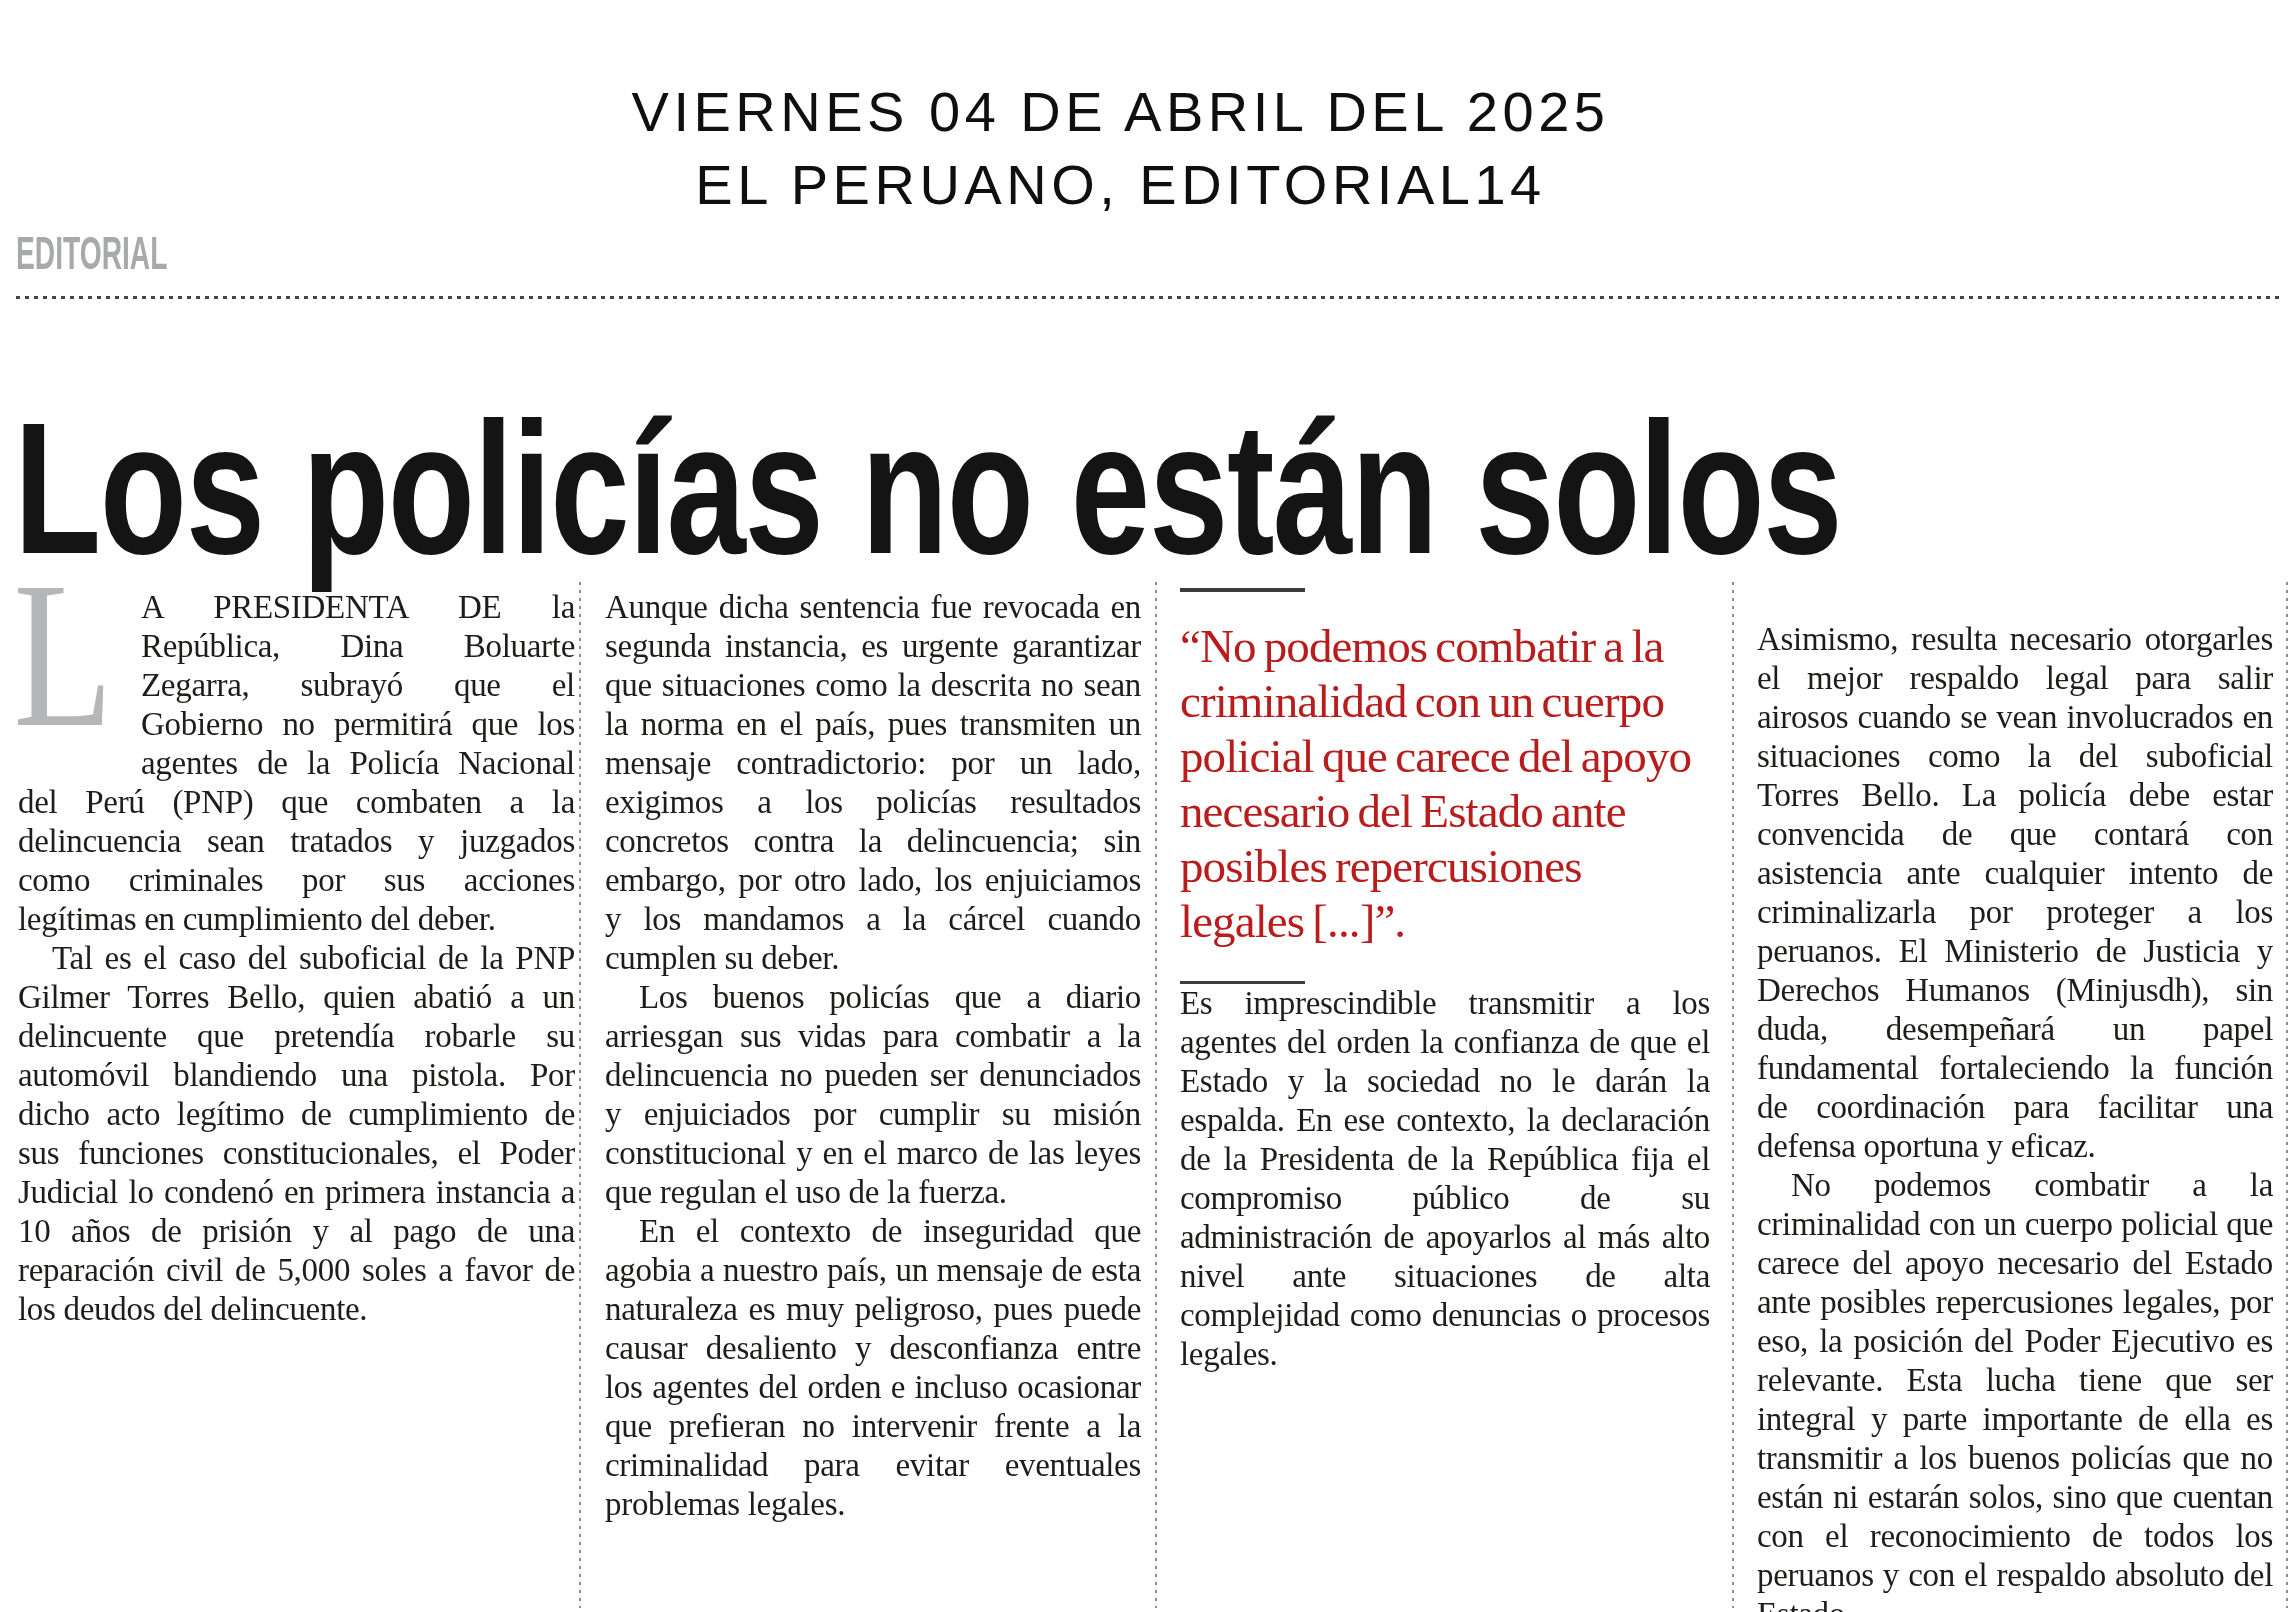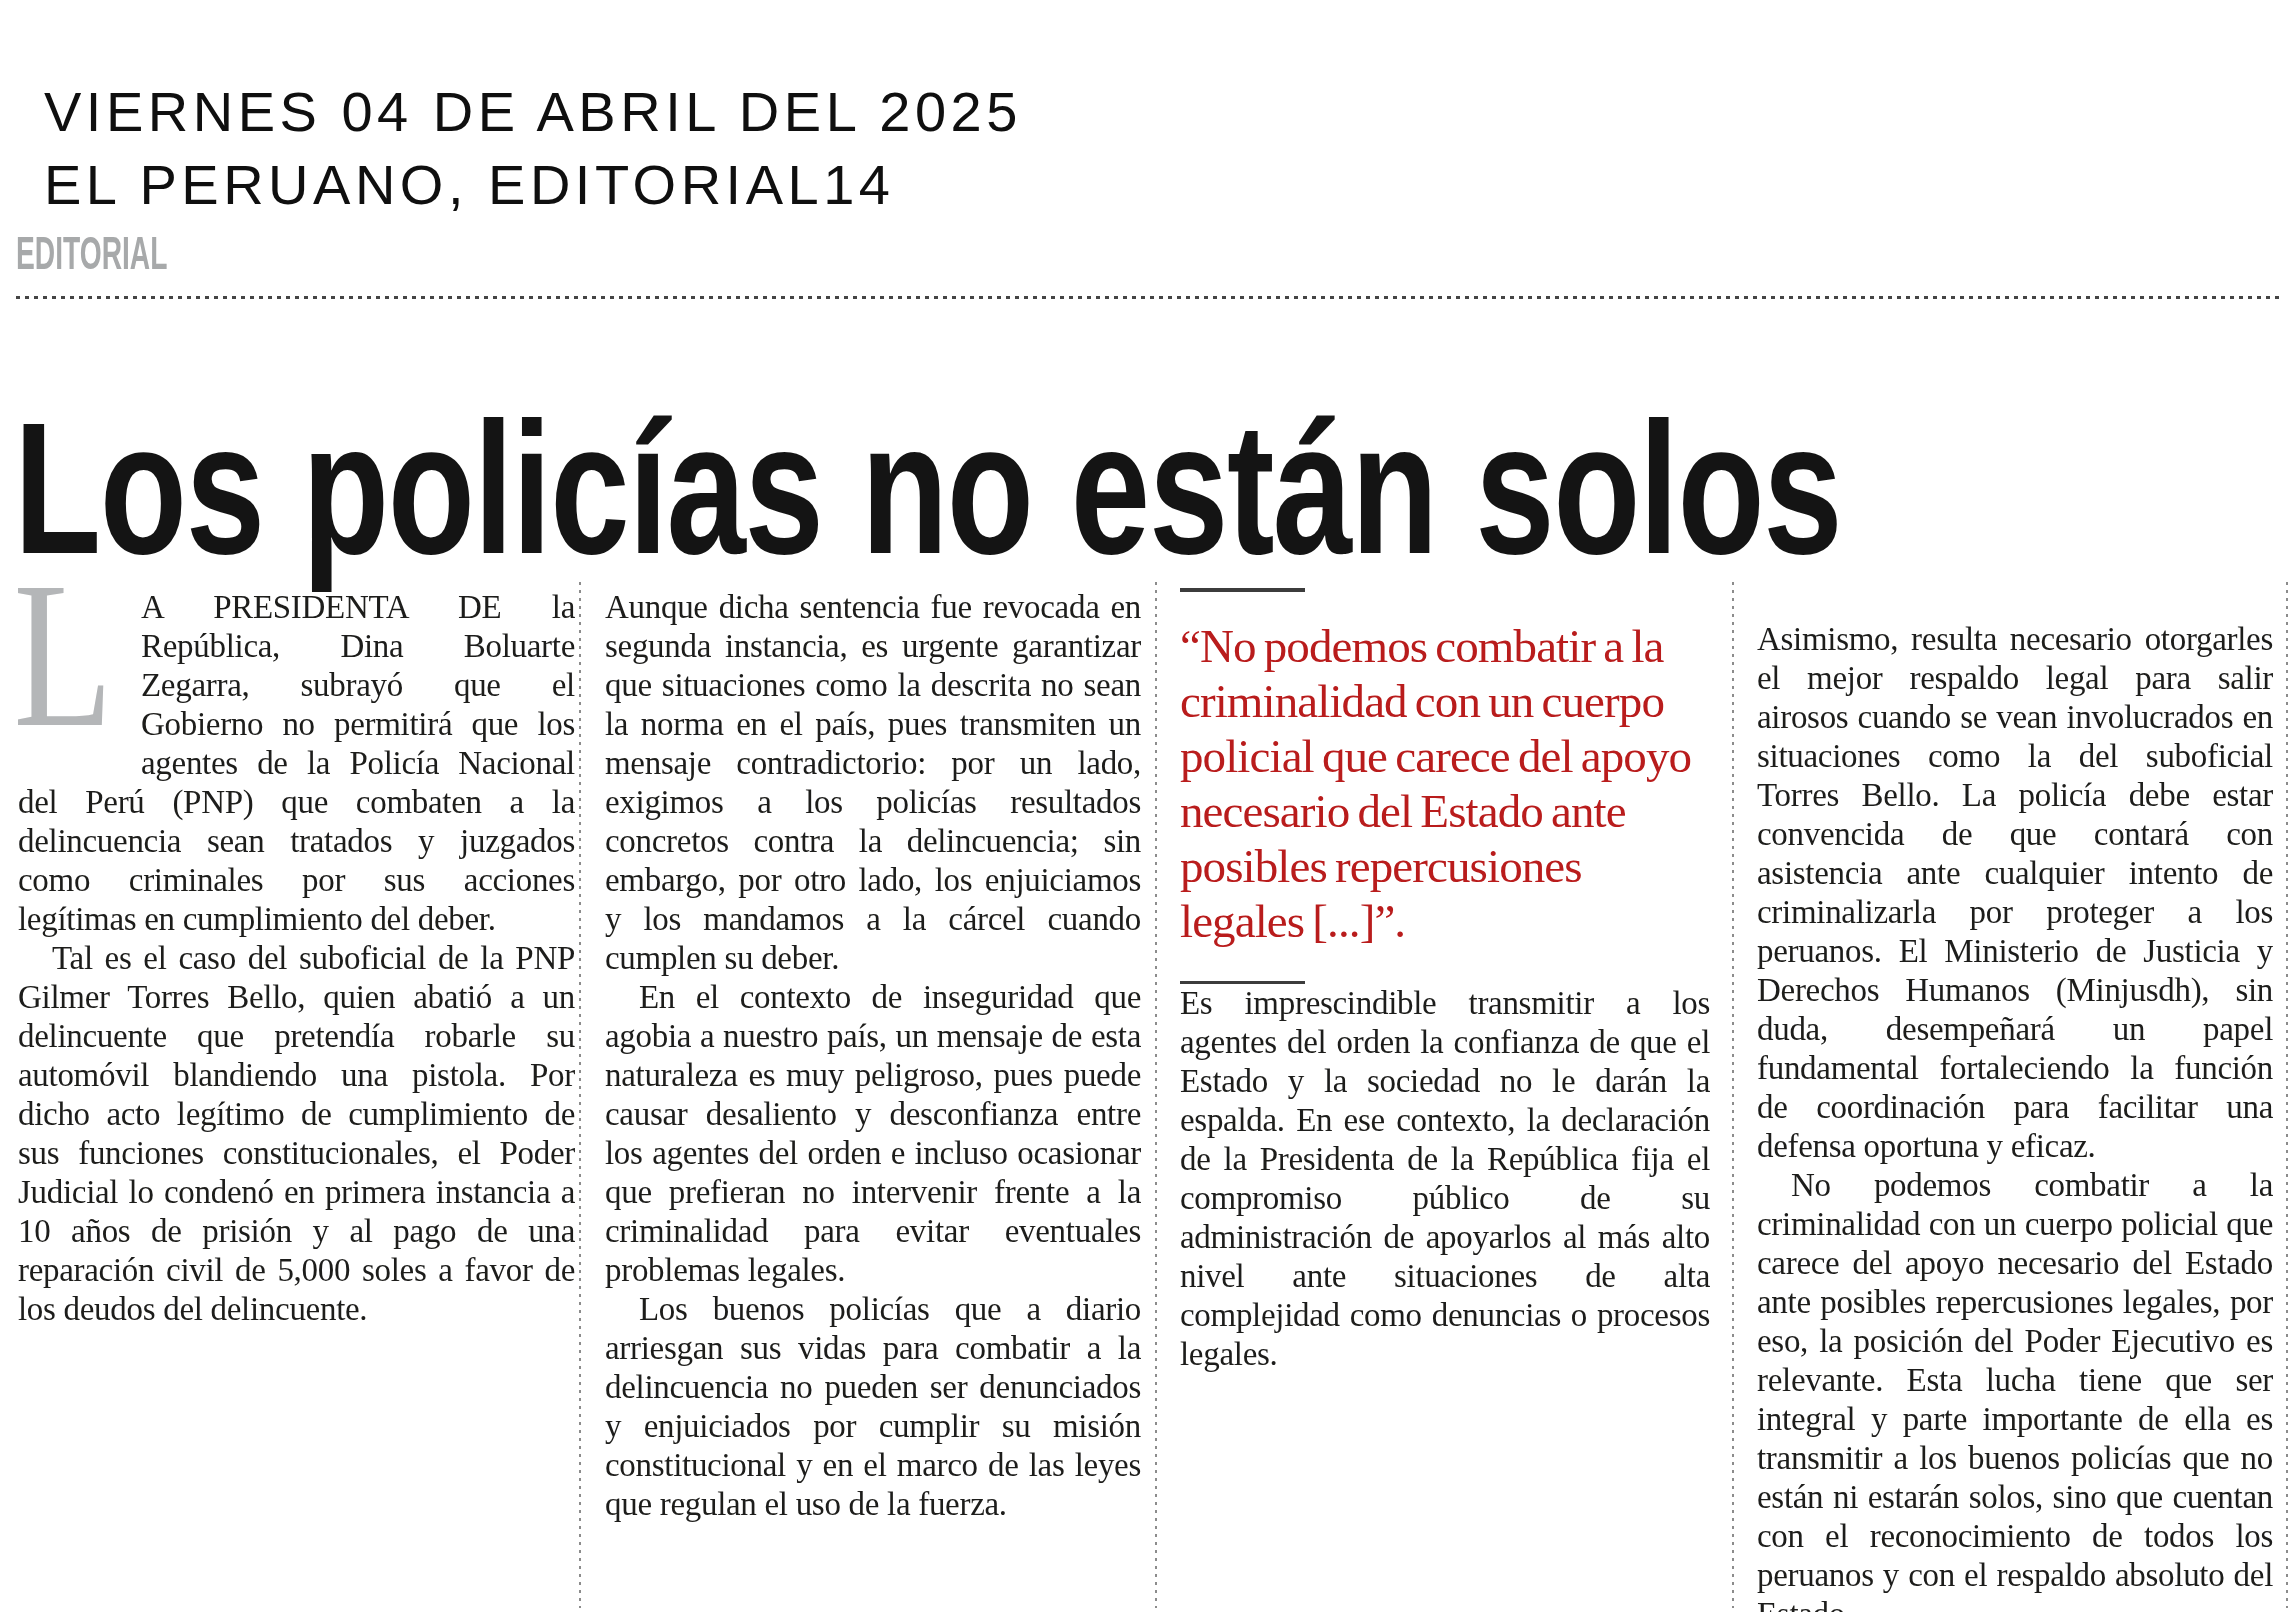--- a/index.html
+++ b/index.html
@@ -8,21 +8,22 @@
     width:2293px;
     height:1612px;
     background:#ffffff;
     overflow:hidden;
     font-family:"Liberation Serif",serif;
     color:#1d1d1b;
   }
   
   .masthead{
     position:absolute;
-    top:75px;left:16px;width:2171px;
+    top:75px;left:7px;width:2171px;
+    text-align:center;
     font-family:"Liberation Sans",sans-serif;
     font-size:56px;
     line-height:73px;
     letter-spacing:4.5px;
     color:#0f0f0f;
     white-space:nowrap;
     padding-left:28px;
   }
   
   .section-label{
@@ -145,22 +146,22 @@
       </span>
       <span>A PRESIDENTA DE la República, Dina Boluarte Zegarra, subrayó que el Gobierno no permitirá que los agentes de la Policía Nacional del Perú (PNP) que combaten a la delincuencia sean tratados y juzgados como criminales por sus acciones legítimas en cumplimiento del deber.</span>
     </p>
     <p>Tal es el caso del suboficial de la PNP Gilmer Torres Bello, quien abatió a un delincuente que pretendía robarle su automóvil blandiendo una pistola. Por dicho acto legítimo de cumplimiento de sus funciones constitucionales, el Poder Judicial lo condenó en primera instancia a 10 años de prisión y al pago de una reparación civil de 5,000 soles a favor de los deudos del delincuente.</p>
   </div>
 
   <div class="vrule" id="vrule1"></div>
 
   <div class="col" id="col2">
     <p class="lede">Aunque dicha sentencia fue revocada en segunda instancia, es urgente garantizar que situaciones como la descrita no sean la norma en el país, pues transmiten un mensaje contradictorio: por un lado, exigimos a los policías resultados concretos contra la delincuencia; sin embargo, por otro lado, los enjuiciamos y los mandamos a la cárcel cuando cumplen su deber.</p>
+    <p>Los buenos policías que a diario arriesgan sus vidas para combatir a la delincuencia no pueden ser denunciados y enjuiciados por cumplir su misión constitucional y en el marco de las leyes que regulan el uso de la fuerza.</p>
     <p>En el contexto de inseguridad que agobia a nuestro país, un mensaje de esta naturaleza es muy peligroso, pues puede causar desaliento y desconfianza entre los agentes del orden e incluso ocasionar que prefieran no intervenir frente a la criminalidad para evitar eventuales problemas legales.</p>
-    <p>Los buenos policías que a diario arriesgan sus vidas para combatir a la delincuencia no pueden ser denunciados y enjuiciados por cumplir su misión constitucional y en el marco de las leyes que regulan el uso de la fuerza.</p>
   </div>
 
   <div class="vrule" id="vrule2"></div>
 
   <div class="col" id="col3">
     <div class="quote-rule top"></div>
     <div class="pull-quote">“No podemos combatir a la criminalidad con un cuerpo policial que carece del apoyo necesario del Estado ante posibles repercusiones legales [...]”.</div>
     <div class="quote-rule bottom"></div>
     <p class="lede after-quote">Es imprescindible transmitir a los agentes del orden la confianza de que el Estado y la sociedad no le darán la espalda. En ese contexto, la declaración de la Presidenta de la República fija el compromiso público de su administración de apoyarlos al más alto nivel ante situaciones de alta complejidad como denuncias o procesos legales.</p>
   </div>

